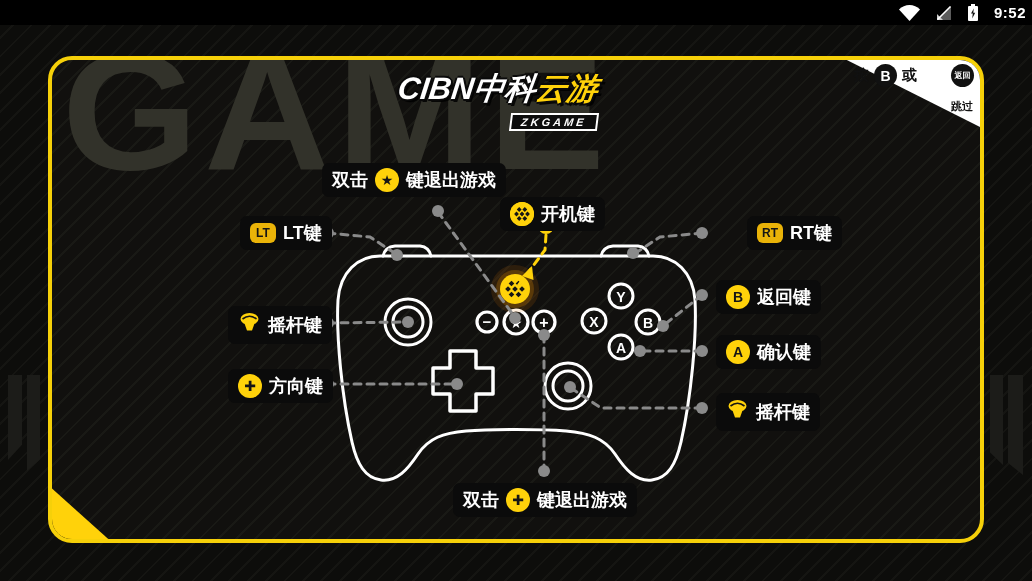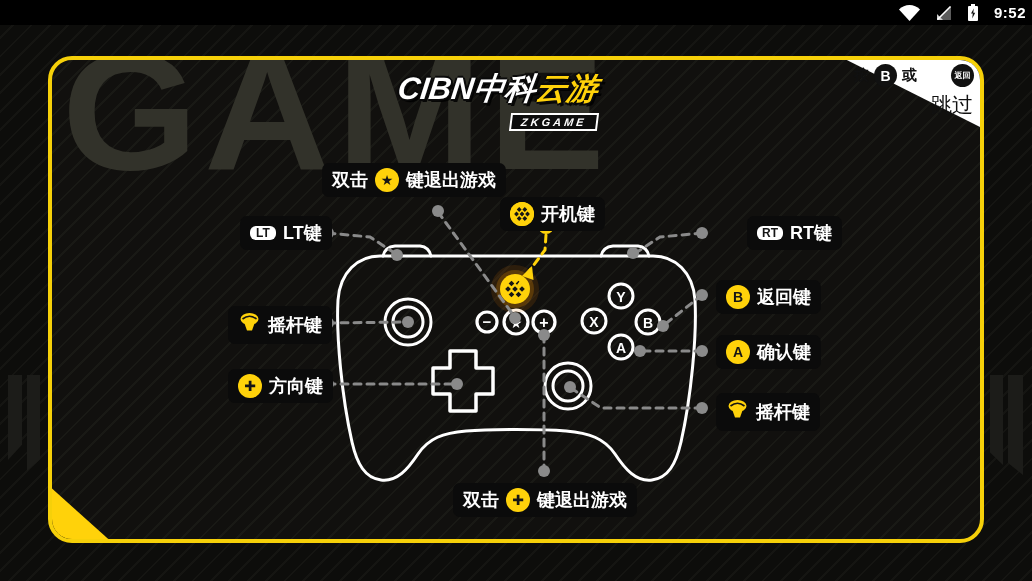--- a/index.html
+++ b/index.html
@@ -31,36 +31,36 @@
     color:#fff;white-space:nowrap;
     text-shadow:2px 0 0 #0a0a0a,-2px 0 0 #0a0a0a,0 2px 0 #0a0a0a,0 -2px 0 #0a0a0a,3px 3px 0 rgba(0,0,0,.85);}
   .logo-text .accent{color:#ffd20a;}
   .logo-badge{margin-top:3px;background:#0d0d0d;border:2px solid #fff;color:#fff;font-size:11px;
     font-weight:bold;font-style:italic;letter-spacing:3px;padding:1px 9px;transform:skewX(-7deg);}
   
   .skip-corner{position:absolute;right:0;top:0;width:180px;height:78px;background:#fff;
     clip-path:polygon(26% 0,100% 0,100% 86%);z-index:3;}
   .skip-row1{position:absolute;right:6px;top:4px;display:flex;align-items:center;gap:5px;z-index:4;
     color:#111;font-size:15px;font-weight:bold;}
-  .skip-row2{position:absolute;right:7px;top:31px;color:#111;font-size:21px;font-weight:normal;z-index:4;}
+  .skip-row2{position:absolute;right:7px;top:39px;color:#111;font-size:11px;font-weight:bold;z-index:4;}
   .skip-key{width:23px;height:23px;border-radius:50%;background:#111;color:#fff;display:flex;
     align-items:center;justify-content:center;font-weight:bold;}
   .skip-key.b{font-size:14px;}
   .skip-key.back{font-size:8px;letter-spacing:0;margin-left:29px;}
   
   .corner-triangle{position:absolute;left:0;bottom:0;width:58px;height:52px;background:#ffd20a;
     clip-path:polygon(0 3%,0 100%,97% 100%);filter:drop-shadow(0 0 6px rgba(255,140,0,.55));z-index:3;}
   
   .diagram{position:absolute;left:0;top:0;width:1032px;height:581px;z-index:5;pointer-events:none;}
   
   .callout{position:absolute;background:#0b0b0b;border-radius:7px;padding:5px 10px;display:flex;
     align-items:center;gap:7px;color:#fff;font-size:18px;font-weight:bold;z-index:6;white-space:nowrap;}
   .key-circle{width:24px;height:24px;border-radius:50%;background:#ffd20a;color:#151515;flex:0 0 auto;
     display:flex;align-items:center;justify-content:center;font-size:14px;font-weight:bold;line-height:1;}
-  .key-rect{width:26px;height:14px;border-radius:6px;background:#ffffff;color:#151515;flex:0 0 auto;
+  .key-rect{width:26px;height:20px;border-radius:6px;background:#eab308;color:#151515;flex:0 0 auto;
     display:flex;align-items:center;justify-content:center;font-size:12px;font-weight:bold;}
   .icon-svg{flex:0 0 auto;display:block;}
 </style>
 </head>
 <body>
 
 <div class="statusbar">
   <svg class="icon-svg" width="21" height="16" viewBox="0 0 21 16">
     <path d="M10.5 16 L0 4.5 C 5.5 -1.5 15.5 -1.5 21 4.5 Z" fill="#fff"></path>
   </svg>

